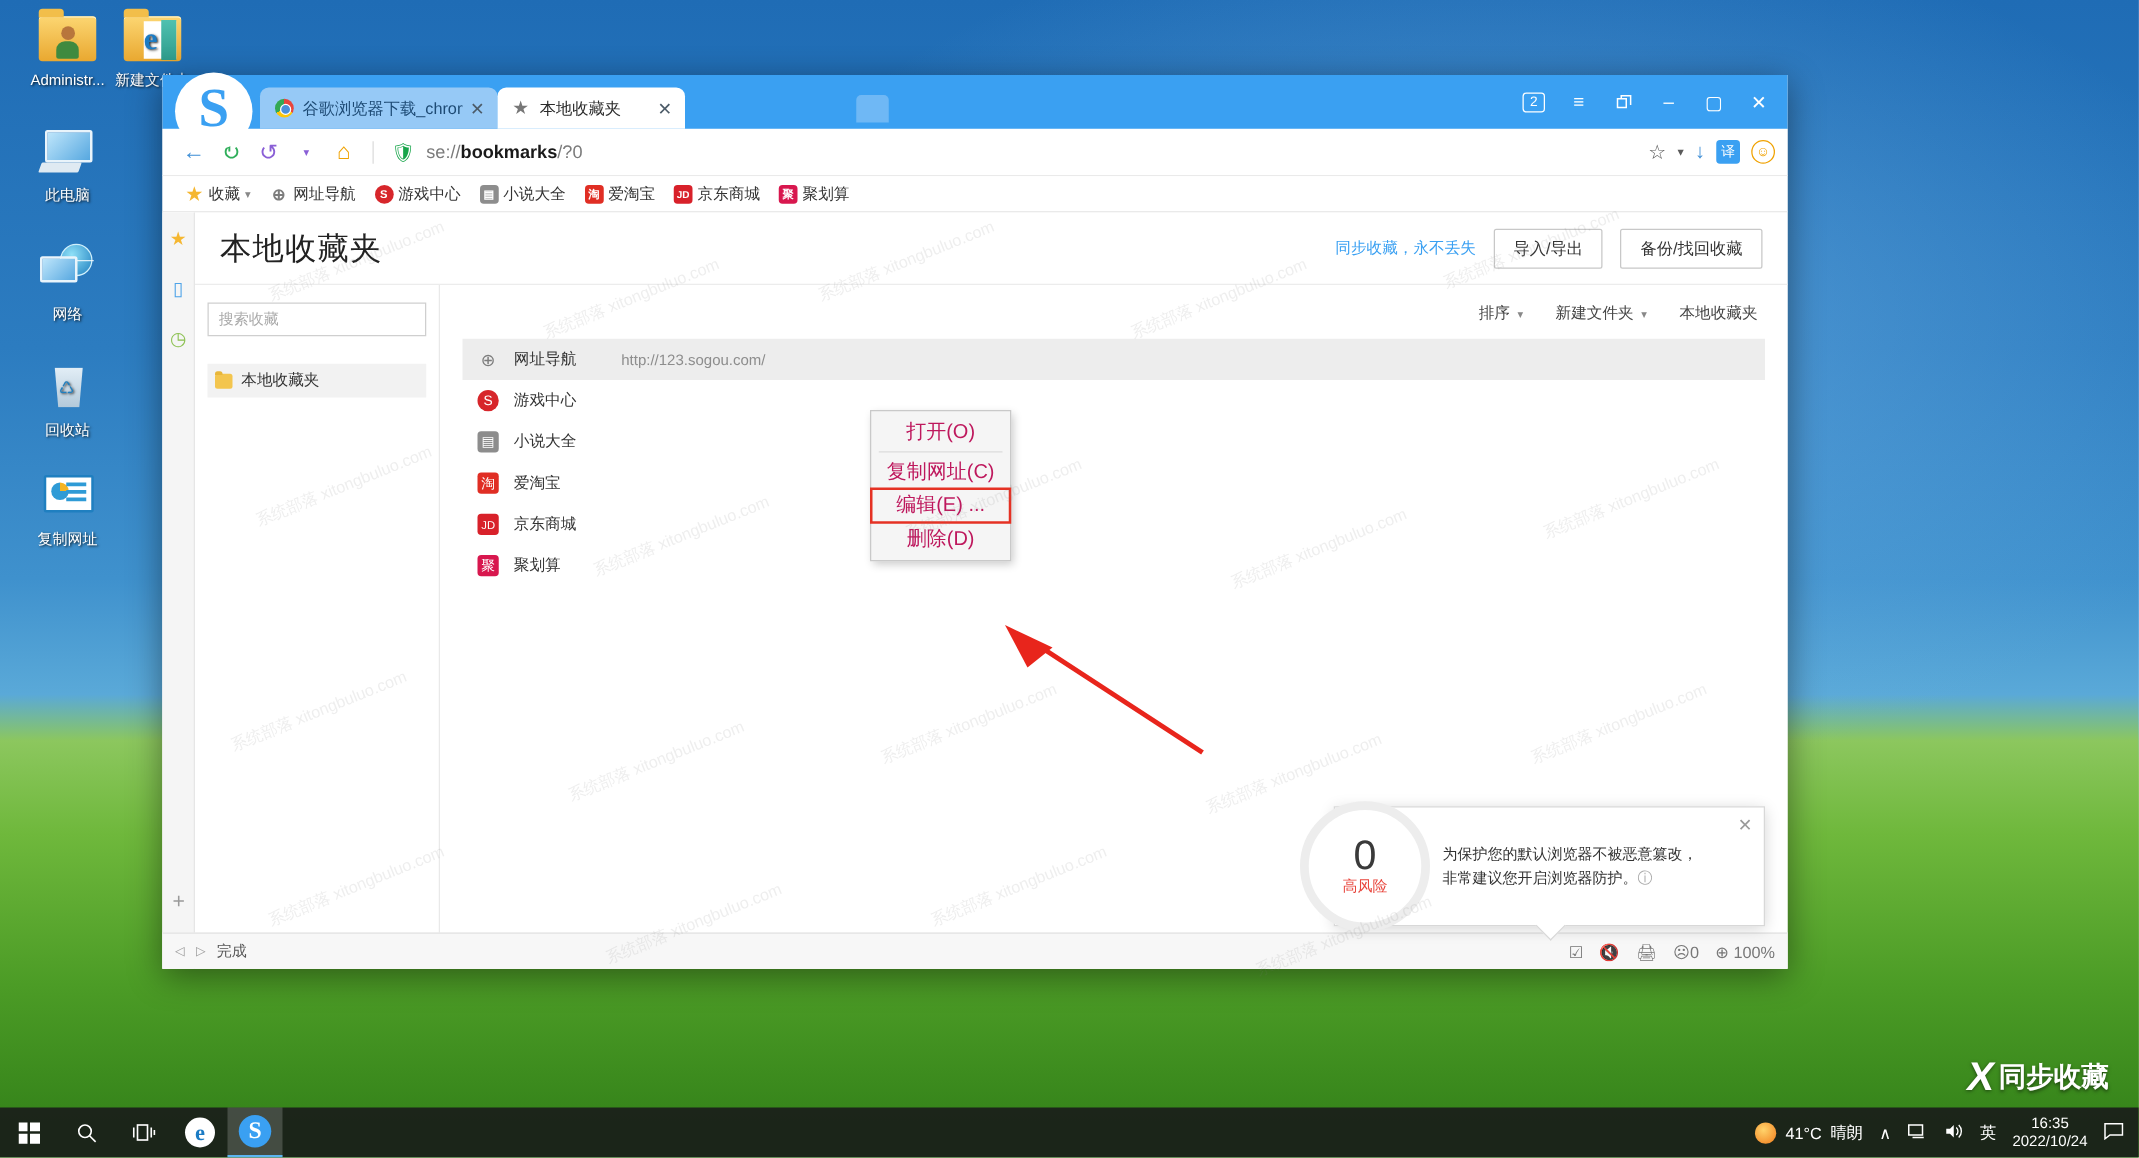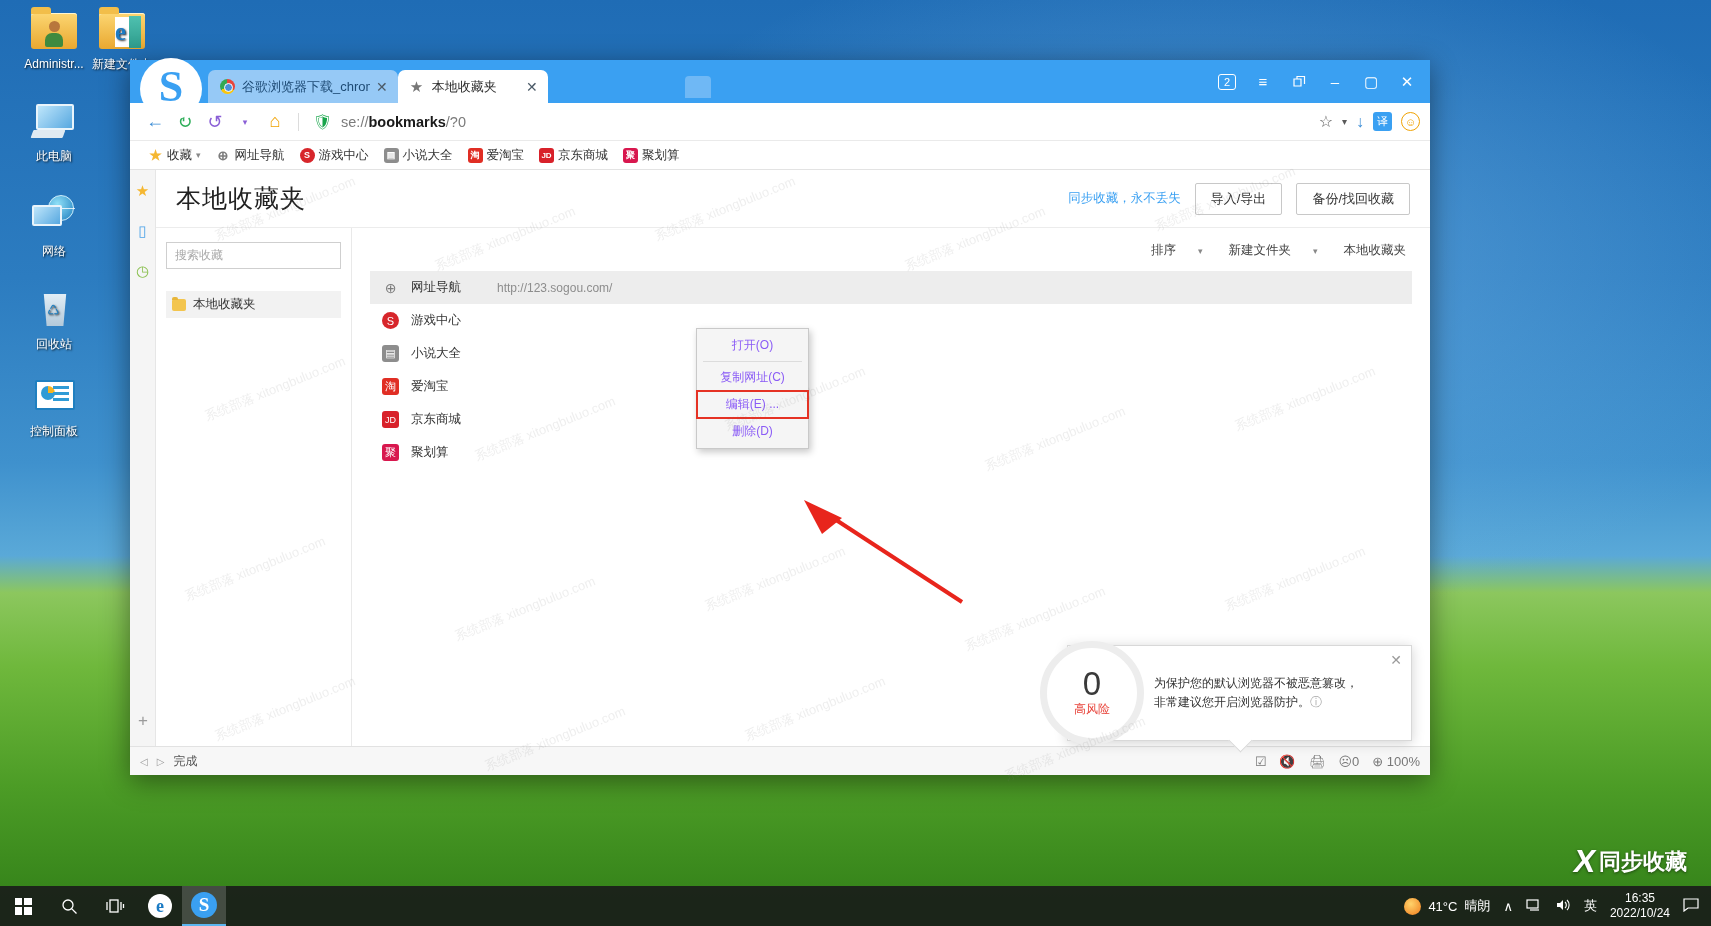--- a/index.html
+++ b/index.html
@@ -118,35 +118,35 @@
             display:flex; align-items:center; }
   .tree { margin-top:22px; }
   .treeitem { display:flex; align-items:center; gap:7px; font-size:12.5px; color:#333;
               padding:5px 6px; background:#f2f2f2; }
   .folder-mini { width:14px; height:12px; background:#f3c54e; border-radius:2px; position:relative; flex:0 0 14px; }
   .folder-mini:before { content:""; position:absolute; left:0; top:-2px; width:6px; height:3px;
                         background:#e8b63a; border-radius:2px 2px 0 0; }
   .listpane { flex:1; padding-top:14px; position:relative; min-width:0; }
   .toolbar2 { display:flex; justify-content:flex-end; align-items:center; gap:26px; padding:0 24px 12px 0;
               font-size:12.5px; color:#444; }
-  .tb-item { display:flex; align-items:center; gap:22px; }
+  .tb-item { display:flex; align-items:center; gap:6px; }
   .caret { font-size:9px; color:#888; }
   .bklist { padding:0 18px; }
   .bkrow { height:33px; display:flex; align-items:center; gap:12px; padding:0 12px; font-size:12.5px; color:#333; }
   .bkrow.sel { background:#ededed; }
   .bkicon { width:17px; height:17px; display:flex; align-items:center; justify-content:center;
             font-size:11px; color:#fff; border-radius:3px; flex:0 0 17px; }
   .bkname { min-width:74px; }
   .bkurl { color:#8d8d8d; font-size:12px; }
 
   
   .ctxmenu { position:absolute; left:344px; top:100px; width:113px; background:#f5f5f5;
              border:1px solid #c9c9c9; box-shadow:2px 3px 7px rgba(0,0,0,.22); padding:3px 0; z-index:30; }
   .ctxitem { height:27px; display:flex; align-items:center; justify-content:center;
-             font-size:12px; color:#8b5cf6; position:relative; }
+             font-size:16px; color:#be185d; position:relative; }
   .ctxitem.hl { outline:2px solid #e53224; outline-offset:-1px; z-index:2; }
   .ctxsep { height:1px; background:#dcdcdc; margin:2px 6px; }
 
   
   .arrow { position:absolute; left:450px; top:270px; width:170px; height:110px; z-index:31; pointer-events:none; }
 
   
   .notify { position:absolute; right:18px; bottom:34px; width:345px; height:96px; background:#fff;
             border:1px solid #d8d8d8; box-shadow:0 2px 12px rgba(0,0,0,.18); display:flex;
             align-items:center; padding:0 14px 0 0; z-index:25; }
@@ -254,21 +254,21 @@
 <div class="dicon" style="left:6px;top:375px;">
   <div class="glyph">
     <div class="cpanel">
         <div class="bars">
           <i></i>
           <i></i>
           <i></i>
         </div>
       </div>
   </div>
-  <span class="dlabel">控制面板</span>
+  <span class="dlabel">复制网址</span>
 </div>
 
 <div id="browser">
 
   <div class="titlebar">
     <div class="logo-circle">
       <span class="logo-s">S</span>
     </div>
 
     <div class="tabs">

